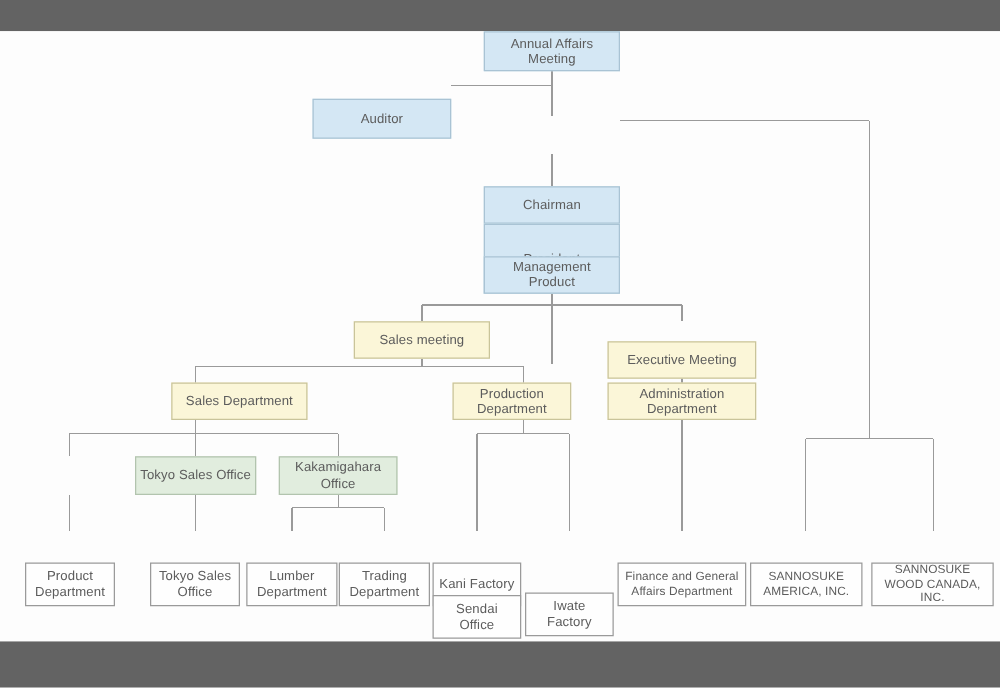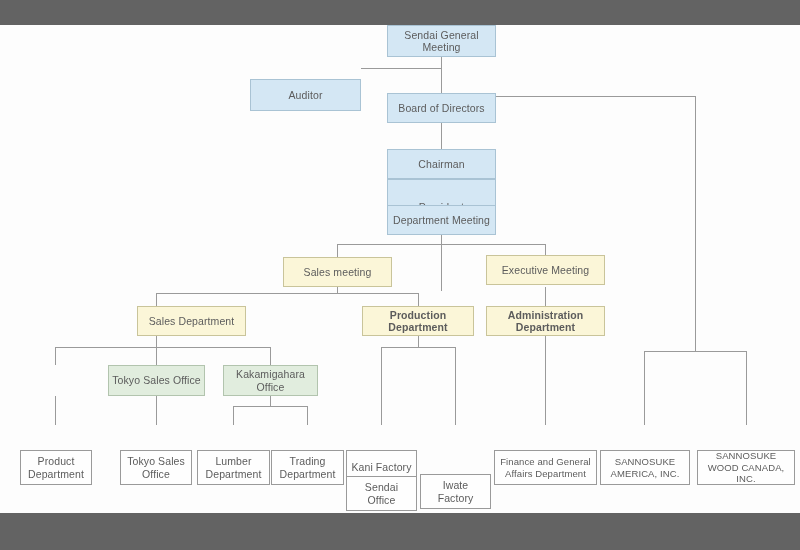--- a/index.html
+++ b/index.html
@@ -108,60 +108,57 @@
 
         <path d="M496 71.5 L695.5 71.5"></path>
         <path d="M695.5 71.5 L695.5 326"></path>
         <path d="M644.5 326 L746.5 326"></path>
         <path d="M644.5 326 L644.5 400"></path>
         <path d="M746.5 326 L746.5 400"></path>
       </g>
     </svg>
 
     <div class="node blue" style="left:387px;top:0px;width:109px;height:32px;">
-      <span>Sendai General Meeting</span>
+      <span>Annual Affairs Meeting</span>
     </div>
 
     <div class="node blue" style="left:250px;top:54px;width:111px;height:32px;">
       <span>Auditor</span>
     </div>
 
-    <div class="node blue" style="left:387px;top:68px;width:109px;height:30px;">
-      <span>Board of Directors</span>
-    </div>
 
     <div class="node blue" style="left:387px;top:124px;width:109px;height:30px;">
       <span>Chairman</span>
     </div>
 
     <div class="node blue" style="left:387px;top:154px;width:109px;height:56px;">
       <span>President</span>
     </div>
 
     <div class="node blue" style="left:387px;top:180px;width:109px;height:30px;">
-      <span>Department Meeting</span>
+      <span>Management Product</span>
     </div>
 
     <div class="node yellow" style="left:283px;top:232px;width:109px;height:30px;">
       <span>Sales meeting</span>
     </div>
 
-    <div class="node yellow" style="left:486px;top:230px;width:119px;height:30px;">
+    <div class="node yellow" style="left:486px;top:248px;width:119px;height:30px;">
       <span>Executive Meeting</span>
     </div>
 
     <div class="node yellow" style="left:102px;top:281px;width:109px;height:30px;margin-left:35px;">
       <span>Sales Department</span>
     </div>
 
-    <div class="node yellow" style="left:362px;top:281px;width:112px;height:30px;font-weight:bold;">
+    <div class="node yellow" style="left:362px;top:281px;width:95px;height:30px;">
       <span>Production Department</span>
     </div>
 
-    <div class="node yellow" style="left:486px;top:281px;width:119px;height:30px;font-weight:bold;">
+    <div class="node yellow" style="left:486px;top:281px;width:119px;height:30px;">
       <span>Administration Department</span>
     </div>
 
 
     <div class="node green" style="left:108px;top:340px;width:97px;height:31px;">
       <span>Tokyo Sales Office</span>
     </div>
 
     <div class="node green" style="left:223px;top:340px;width:95px;height:31px;">
       <span>Kakamigahara Office</span>

